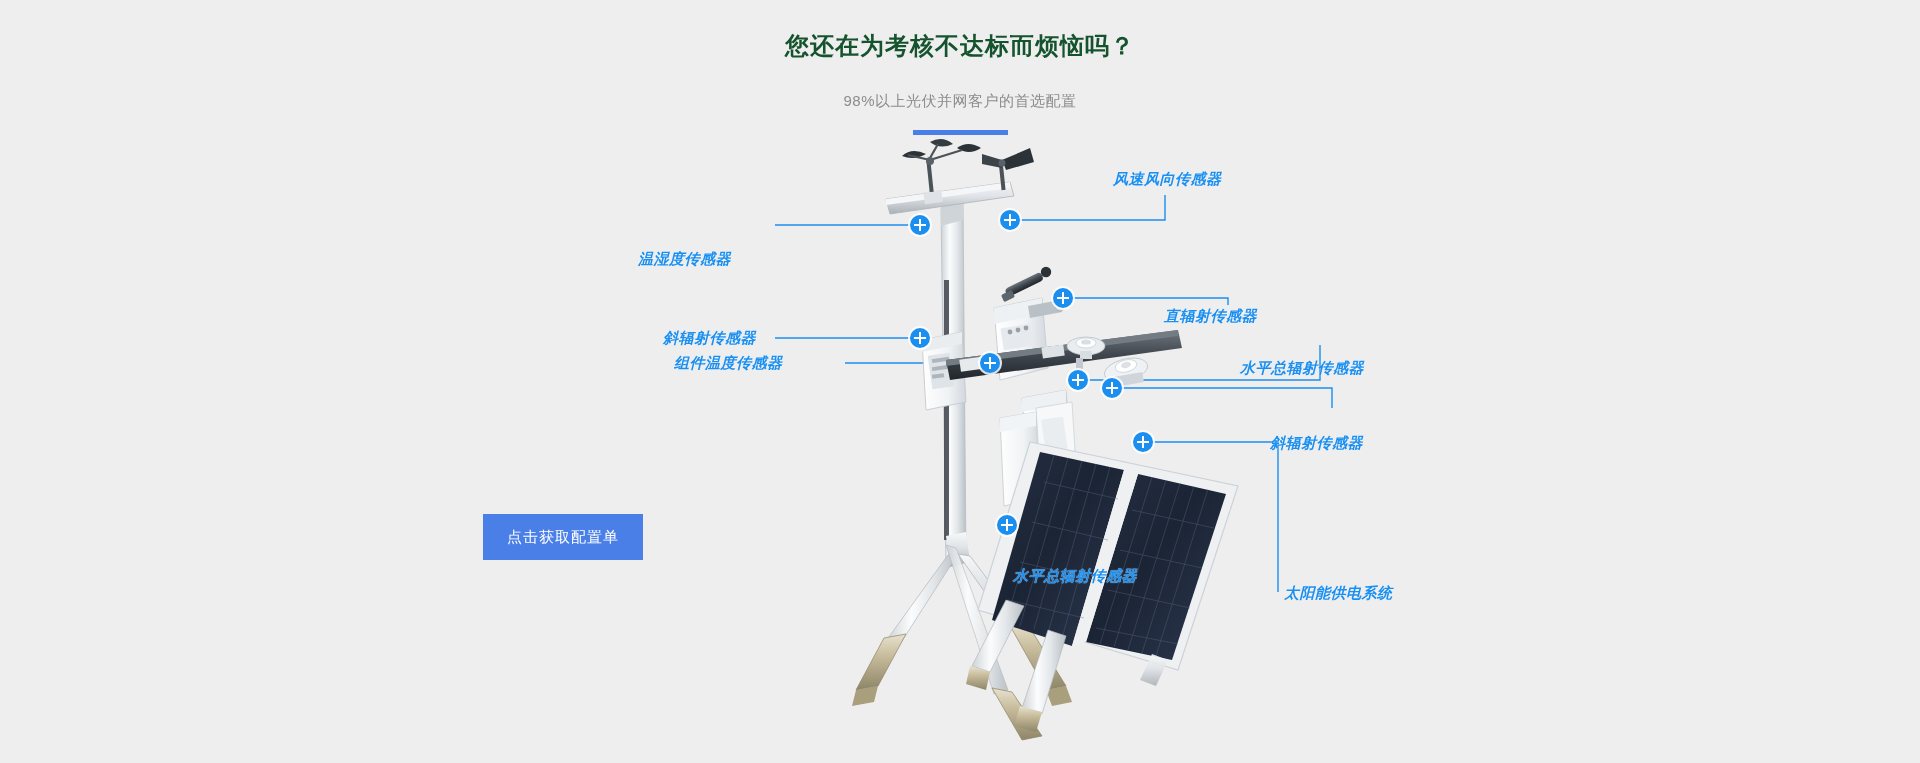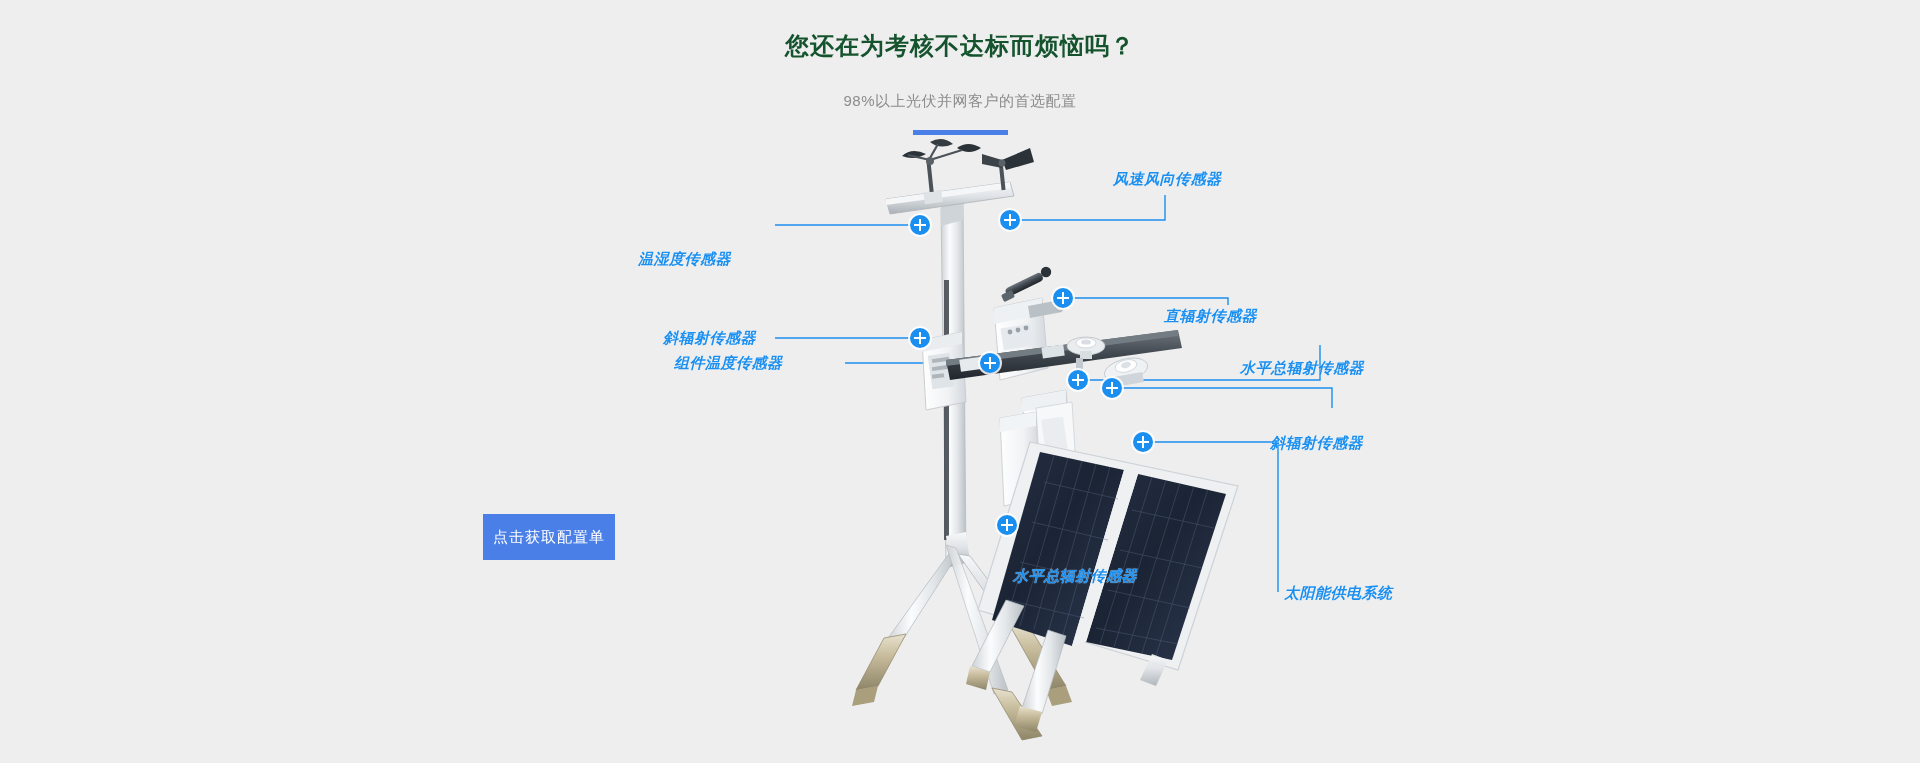--- a/index.html
+++ b/index.html
@@ -82,21 +82,21 @@
     letter-spacing: 0.5px;
     line-height: 20px;
     text-shadow: 0 0 1px rgba(255,255,255,0.9);
   }
 
   
   .cta {
     position: absolute;
     left: 483px;
     top: 514px;
-    width: 132px;
+    width: 160px;
     height: 46px;
     background: #4a7fe8;
     color: #ffffff;
     font-size: 15px;
     line-height: 46px;
     text-align: center;
     letter-spacing: 1px;
     cursor: pointer;
     border: none;
     padding: 0;

